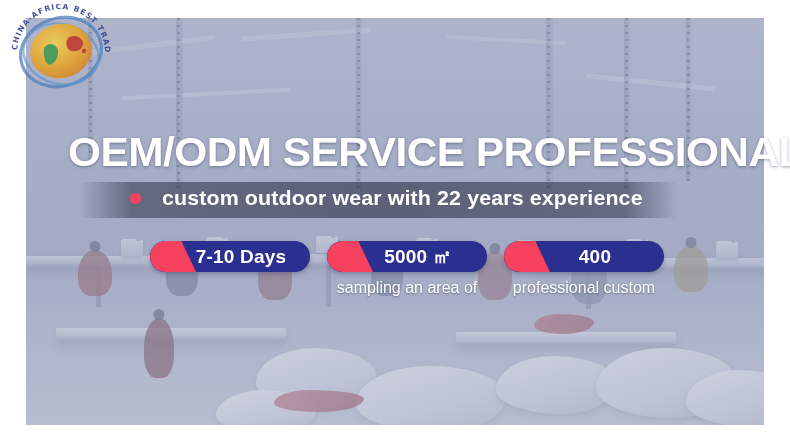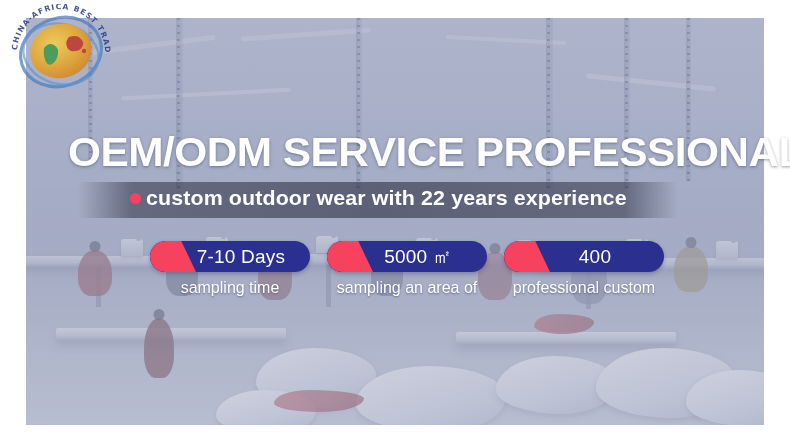--- a/index.html
+++ b/index.html
@@ -113,21 +113,21 @@
     background:linear-gradient(90deg,
       rgba(46,50,70,0) 0%,
       rgba(46,50,70,.55) 9%,
       rgba(46,50,70,.62) 50%,
       rgba(46,50,70,.55) 91%,
       rgba(46,50,70,0) 100%);
     border-radius:2px;
   }
   .subrow{
     position:absolute;left:130px;top:186px;
-    display:flex;align-items:center;gap:5px;
+    display:flex;align-items:center;gap:21px;
     white-space:nowrap;
   }
   .dot{
     width:11px;height:11px;border-radius:50%;
     background:#f6415f;flex:none;
   }
   .subtitle{
     font-size:21px;font-weight:bold;color:#ffffff;
     letter-spacing:.1px;
     transform:scaleX(1.02);transform-origin:left center;
@@ -151,21 +151,21 @@
     box-shadow:0 2px 4px rgba(30,34,70,.28);
   }
   .pill .cap{
     position:absolute;left:0;top:0;height:100%;width:46px;
     background:#f6415f;
     border-radius:16px 0 0 16px;
     clip-path:polygon(0 0,68% 0,100% 100%,0 100%);
   }
   .pill .ptext{
     position:relative;z-index:2;
-    font-size:19px;font-weight:normal;color:#ffffff;
+    font-size:19px;font-weight:bold;color:#ffffff;
     letter-spacing:.2px;
     padding-left:22px;
     white-space:nowrap;
   }
   .caption{
     margin-top:7px;
     font-size:16px;color:#ffffff;font-weight:normal;
     text-shadow:0 1px 2px rgba(40,46,74,.5);
     white-space:nowrap;
   }
@@ -285,21 +285,20 @@
     <span class="subtitle">custom outdoor wear with 22 years experience</span>
   </div>
 
   <div class="features">
 
     <div class="feature">
       <div class="pill">
         <span class="cap"></span>
         <span class="ptext">7-10 Days</span>
       </div>
-      <div class="caption">sampling time</div>
     </div>
 
     <div class="feature">
       <div class="pill">
         <span class="cap"></span>
         <span class="ptext">5000 ㎡</span>
       </div>
       <div class="caption">sampling an area of</div>
     </div>
 

